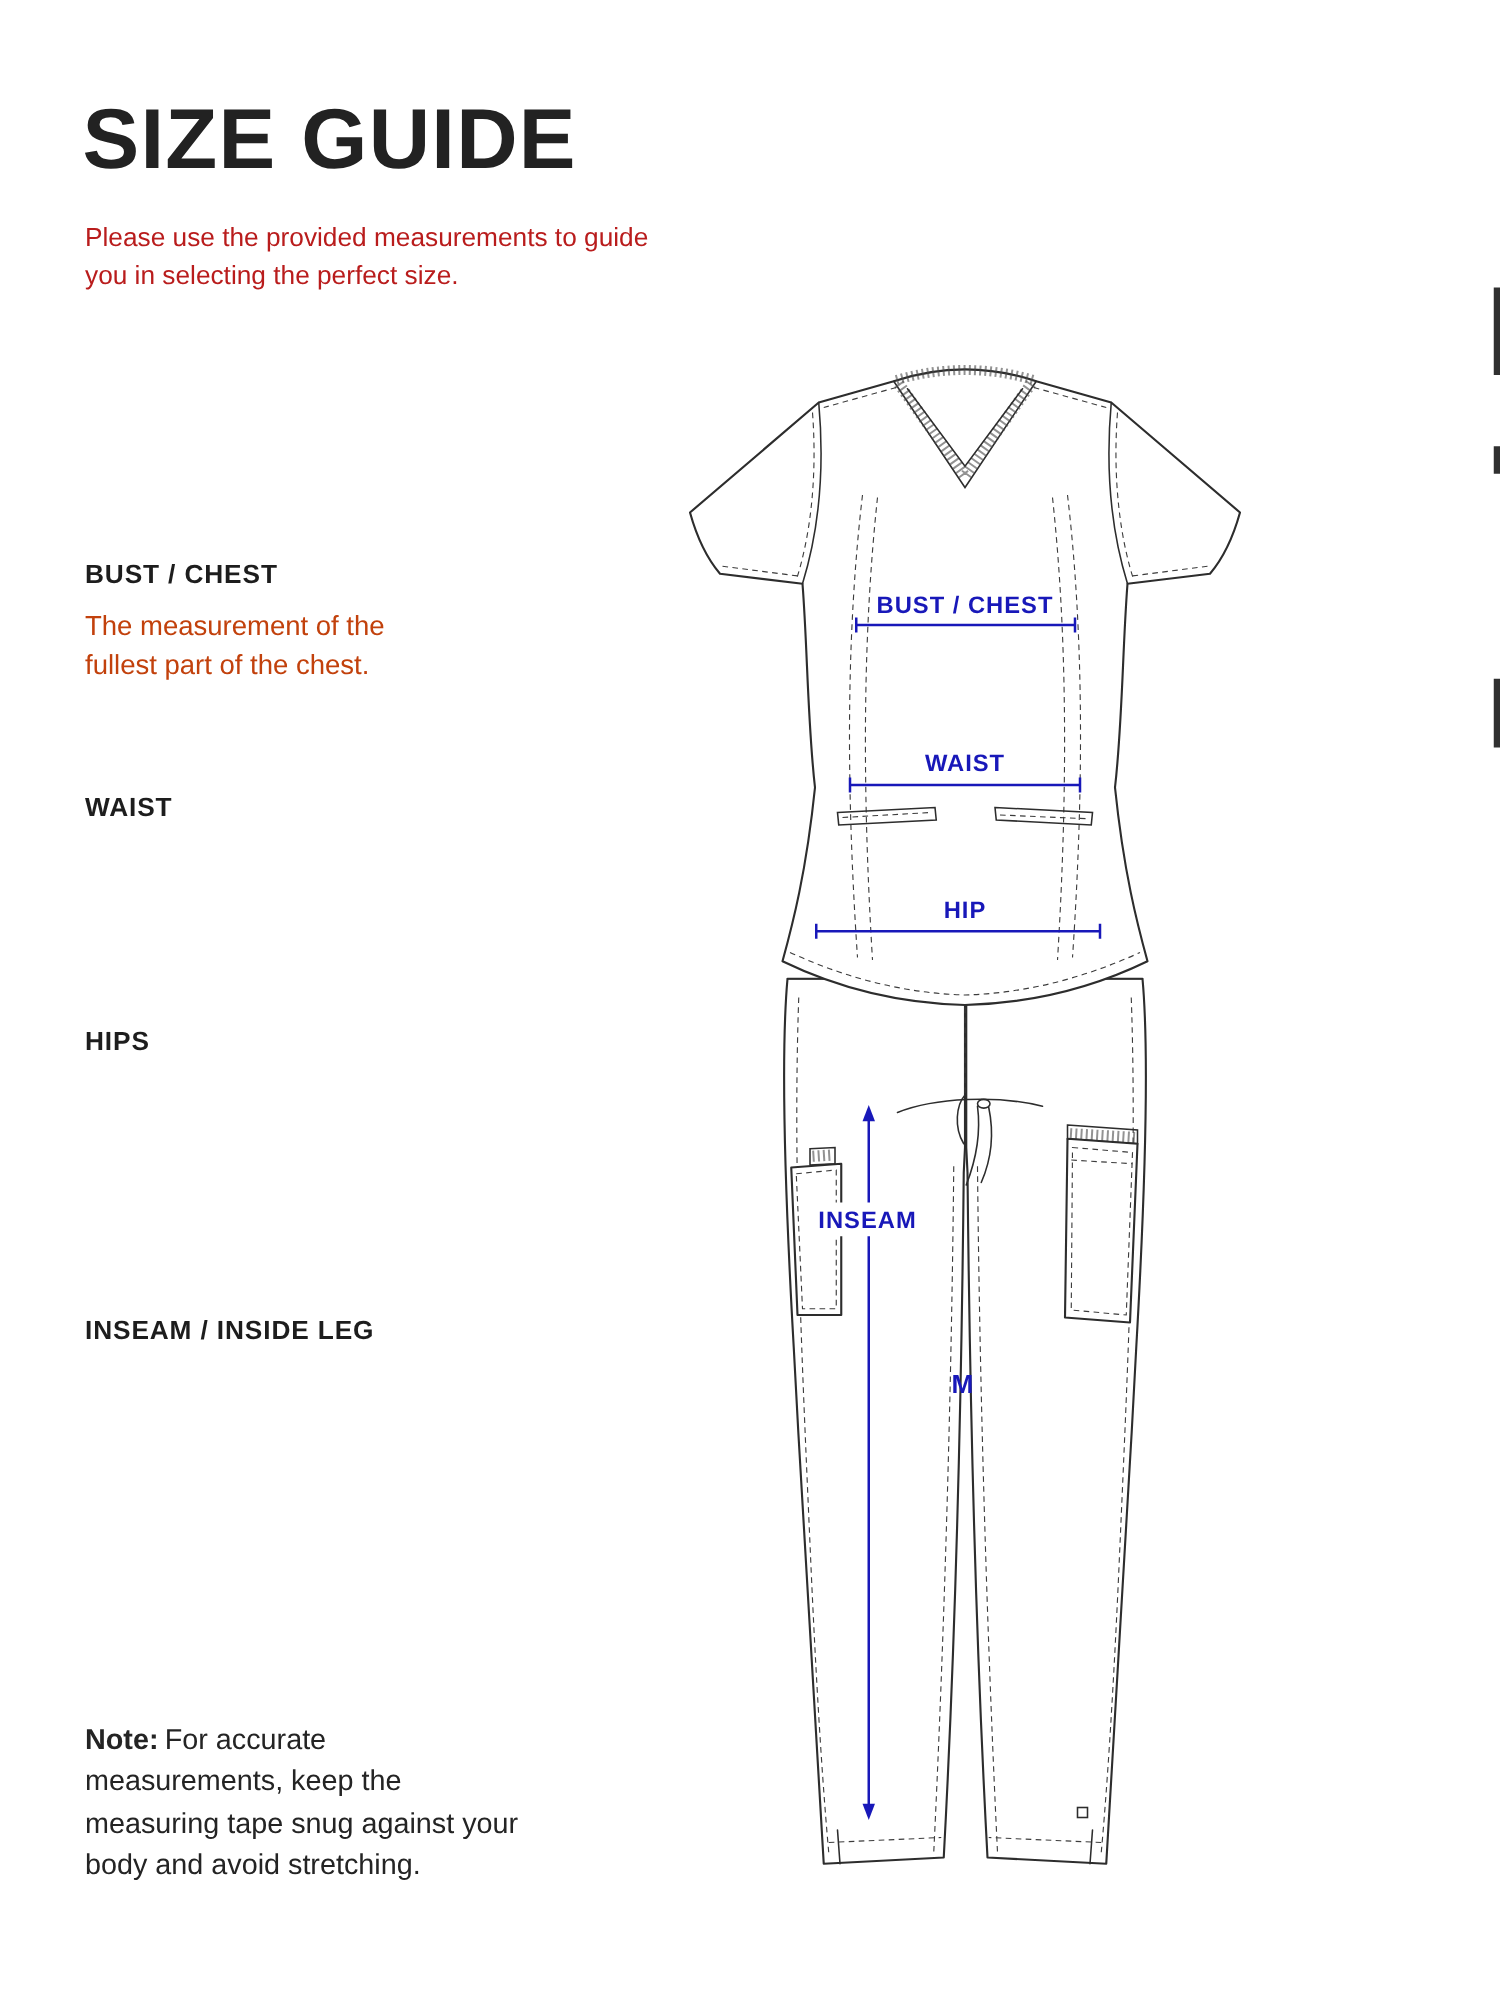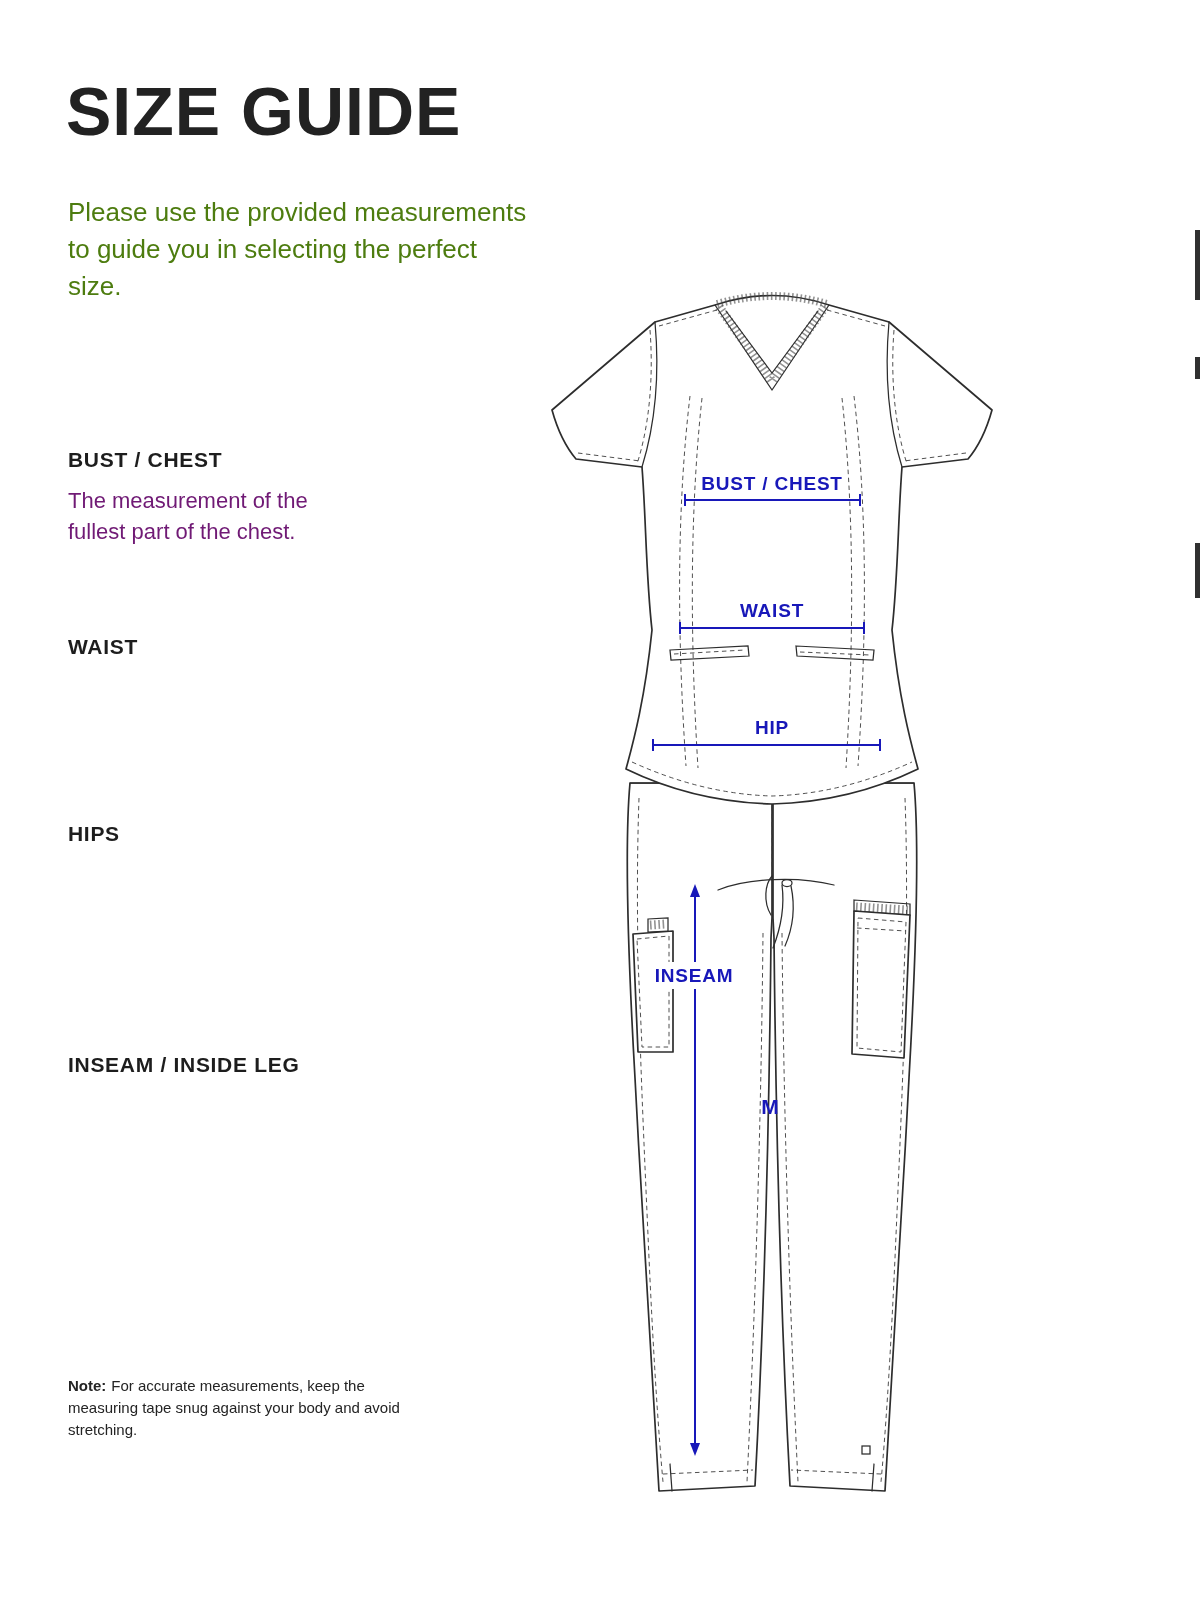--- a/index.html
+++ b/index.html
@@ -5,39 +5,39 @@
   * { margin:0; padding:0; box-sizing:border-box; }
   html,body { background:#ffffff; }
   body { font-family:"Liberation Sans", sans-serif; color:#1f1f1f; }
   .canvas { position:relative; width:1200px; height:1600px; background:#fff; overflow:hidden; }
 
   .page-title {
     position:absolute; left:66px; top:72px;
     font-size:68px; font-weight:bold; letter-spacing:1px; color:#222222;
   }
   .intro {
-    position:absolute; left:68px; top:194px; width:460px;
-    font-size:26px; line-height:1.42; color:#4d7c0f;
+    position:absolute; left:68px; top:176px; width:460px;
+    font-size:21px; line-height:1.42; color:#b91c1c;
   }
   .def-head {
     position:absolute; left:68px;
     font-size:21px; font-weight:bold; letter-spacing:0.7px; color:#1d1d1d;
   }
   .def-body {
     position:absolute; left:68px;
-    font-size:22px; line-height:1.4; color:#701a75;
+    font-size:22px; line-height:1.4; color:#c2410c;
   }
   .h0 { top:448px; } .b0 { top:486px; width:300px; }
   .h1 { top:635px; } .b1 { top:673px; width:320px; }
   .h2 { top:822px; } .b2 { top:860px; width:395px; }
   .h3 { top:1053px; } .b3 { top:1063px; width:360px; }
 
   .note {
     position:absolute; left:68px; top:1375px; width:350px;
-    font-size:15px; line-height:1.45; color:#242424;
+    font-size:23px; line-height:1.45; color:#242424;
   }
   .note strong { font-weight:bold; margin-right:5px; }
 
   .diagram { position:absolute; left:542px; top:278px; width:460px; height:1250px; }
 
   .edge-mark { position:absolute; right:0; width:5px; background:#303030; }
   .em1 { top:230px; height:70px; }
   .em2 { top:357px; height:22px; }
   .em3 { top:543px; height:55px; }
 

